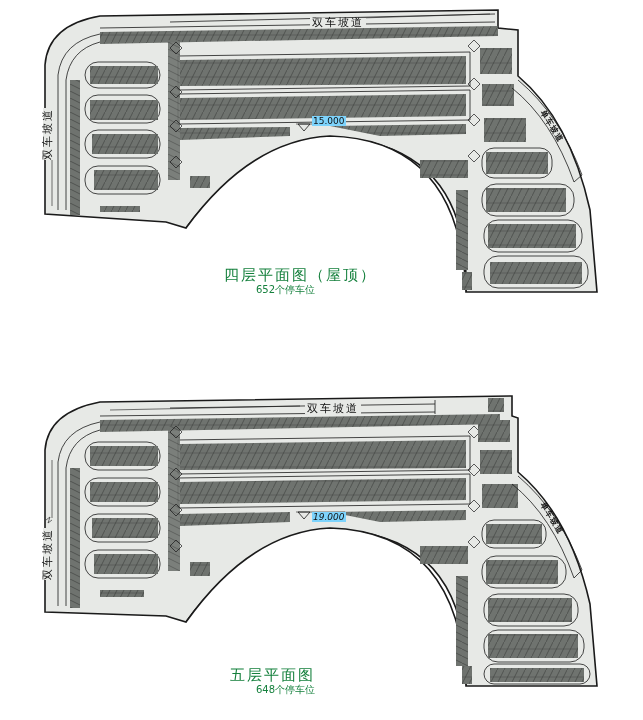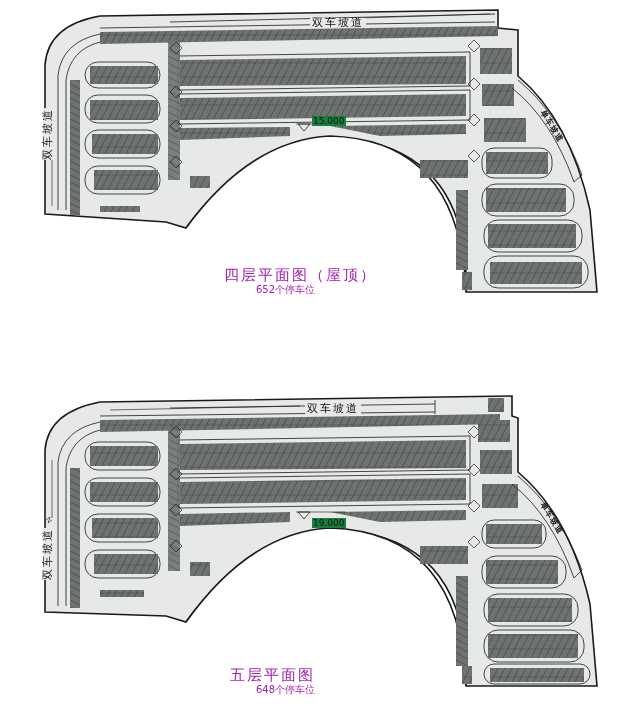--- a/index.html
+++ b/index.html
@@ -1,26 +1,26 @@
 <!DOCTYPE html>
 <html><head>
   <meta charset="utf-8">
   <style>
     html, body { margin: 0; padding: 0; background: #ffffff; }
     body { width: 643px; height: 720px; position: relative; overflow: hidden; font-family: "DejaVu Sans", sans-serif; }
     .plan { position: absolute; left: 0; width: 518px; height: 360px; }
     .plan svg { position: absolute; left: 0; top: 0; }
-    .caption { position: absolute; color: #a21caf; }
+    .caption { position: absolute; color: #15803d; }
     .caption .title { font-family: "DejaVu Serif", serif; font-size: 15px; letter-spacing: 2px; line-height: 18px; white-space: nowrap; }
     .caption .count { font-family: "DejaVu Sans", sans-serif; font-size: 10px; line-height: 12px; white-space: nowrap; margin-left: 32px; }
     .label { position: absolute; font-size: 9px; color: #111; white-space: nowrap; line-height: 10px; }
     .ramp-top { font-family: "DejaVu Serif", serif; font-size: 11px; letter-spacing: 2px; background: #e7e9e6; padding: 0 2px; }
     .ramp-left { font-family: "DejaVu Serif", serif; font-size: 11px; letter-spacing: 2px; transform: rotate(-90deg); transform-origin: left top; background: #e7e9e6; }
     .ramp-right { font-family: "DejaVu Serif", serif; font-size: 8px; letter-spacing: 1px; transform: rotate(58deg); transform-origin: left top; color: #111; font-weight: bold; }
-    .elev { font-size: 9px; font-family: "DejaVu Sans", sans-serif; background: #15803d; padding: 0 1px; }
+    .elev { font-size: 9px; font-family: "DejaVu Sans", sans-serif; background: #7dd3fc; padding: 0 1px; }
   </style>
 </head>
 <body>
 
 <div class="plan" style="top:0;">
   <svg width="643" height="360" viewBox="0 0 643 360">
     <defs>
       <pattern id="stalls1" width="7" height="14" patternUnits="userSpaceOnUse">
         <rect width="7" height="14" fill="#6f736f"></rect>
         <path d="M0 14 L7 0" stroke="#3a3d3a" stroke-width="0.6"></path>
@@ -196,19 +196,19 @@
     <path d="M298 122 L310 122 L304 129 Z" fill="none" stroke="#1a1a1a" stroke-width="0.8"></path>
     <line x1="296" y1="122" x2="345" y2="122" stroke="#1a1a1a" stroke-width="0.6"></line>
     <line x1="110" y1="20" x2="300" y2="16" stroke="#1a1a1a" stroke-width="0.6"></line>
     <line x1="52" y1="70" x2="52" y2="128" stroke="#1a1a1a" stroke-width="0.6"></line>
     <path d="M46 130 l4 -3 l-2 6 l4 -3" stroke="#1a1a1a" stroke-width="0.6" fill="none"></path>
   </svg>
 
   <div class="label ramp-top" style="left:305px; top:14px;">双车坡道</div>
   <div class="label ramp-left" style="left:43px; top:190px;">双车坡道</div>
   <div class="label ramp-right" style="left:547px; top:110px;">单车坡道</div>
-  <div class="label elev" style="left:312px; top:128px;">19.000</div>
+  <div class="label elev" style="left:312px; top:122px;font-style:italic;">19.000</div>
 
   <div class="caption" style="left:224px; top:276px;text-align:right;">
     <div class="title">五层平面图</div>
     <div class="count">648个停车位</div>
   </div>
 </div>
 
 </body></html>

